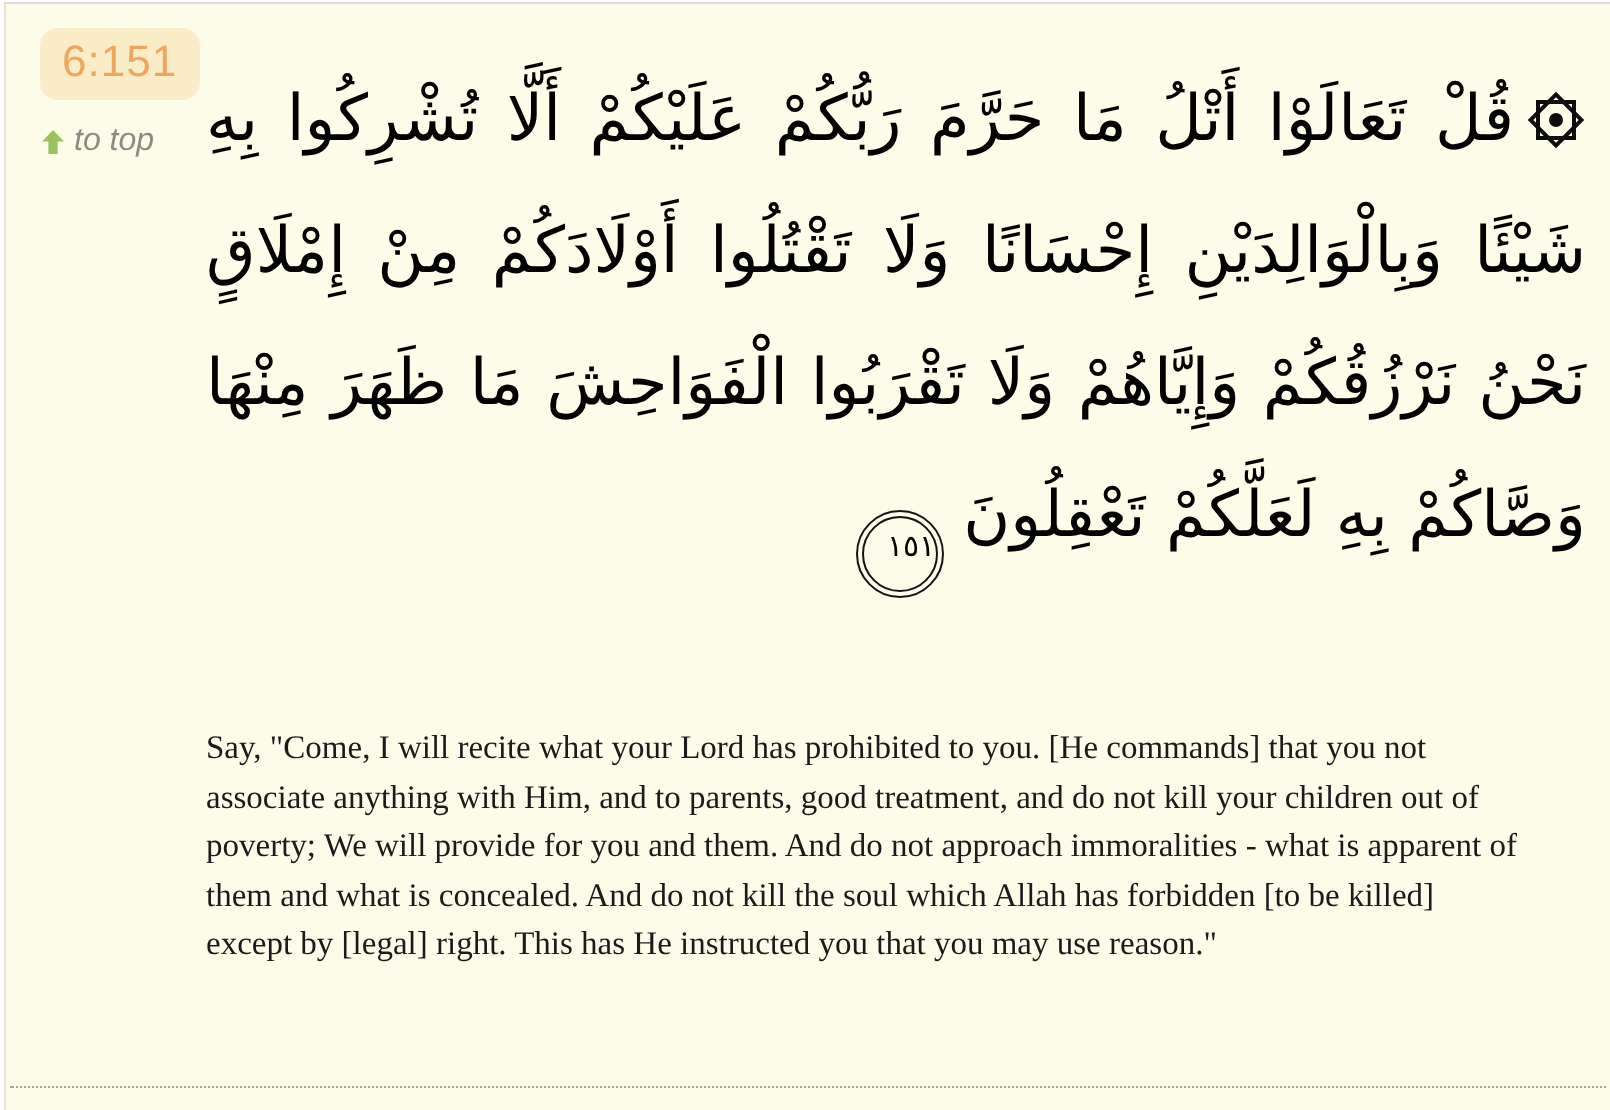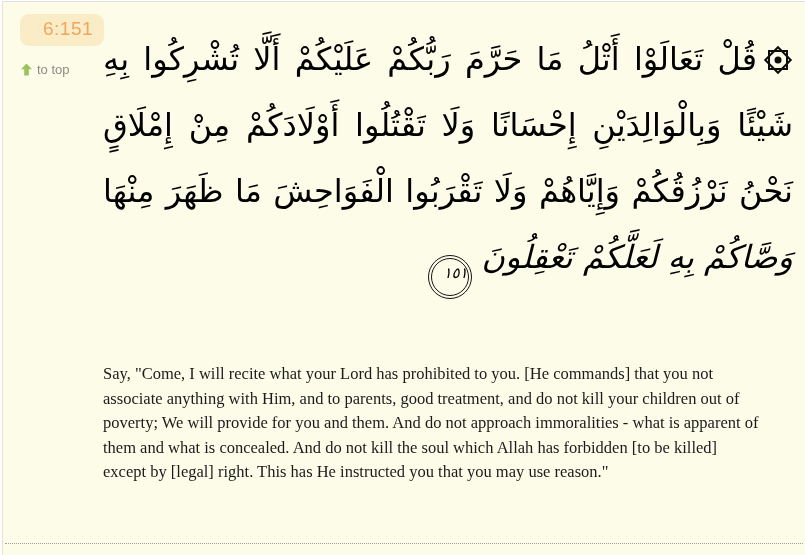--- a/index.html
+++ b/index.html
@@ -16,37 +16,38 @@
     border-top: 1px solid #DededC;
     border-left: 1px solid #E4E4DA;
   }
 
   
   .ayah-badge {
     position: absolute;
     left: 17px; top: 12px;
     background: #FBECC8;
     color: #EDA75E;
-    font-size: 19px;
-    padding: 4px 11px 6px 23px;
+    font-size: 22px;
+    padding: 4px 11px 6px 11px;
     border-radius: 9px;
     letter-spacing: 0.5px;
     cursor: pointer;
   }
 
   
   .to-top {
     position: absolute;
     left: 18px; top: 60px;
     display: flex;
     align-items: center;
     gap: 5px;
     color: #8C8C84;
-    font-size: 13px;
+    font-size: 16px;
     cursor: pointer;
+    font-style: italic;
   }
   .up-arrow {
     display: inline-block;
     width: 11px; height: 12px;
     background: #9CC25D;
     clip-path: polygon(50% 0, 100% 48%, 71% 48%, 71% 100%, 29% 100%, 29% 48%, 0 48%);
   }
 
   
   .arabic {
@@ -58,21 +59,20 @@
     line-height: 66px;
     color: #000000;
   }
   .a-line {
     text-align: justify;
     text-align-last: justify;
     white-space: nowrap;
   }
   .a-line.last {
     text-align-last: right;
-    font-style: italic;
   }
 
   
   .rub-el-hizb {
     position: relative;
     display: inline-block;
     width: 30px; height: 30px;
     vertical-align: -5px;
     margin-left: 6px;
   }

